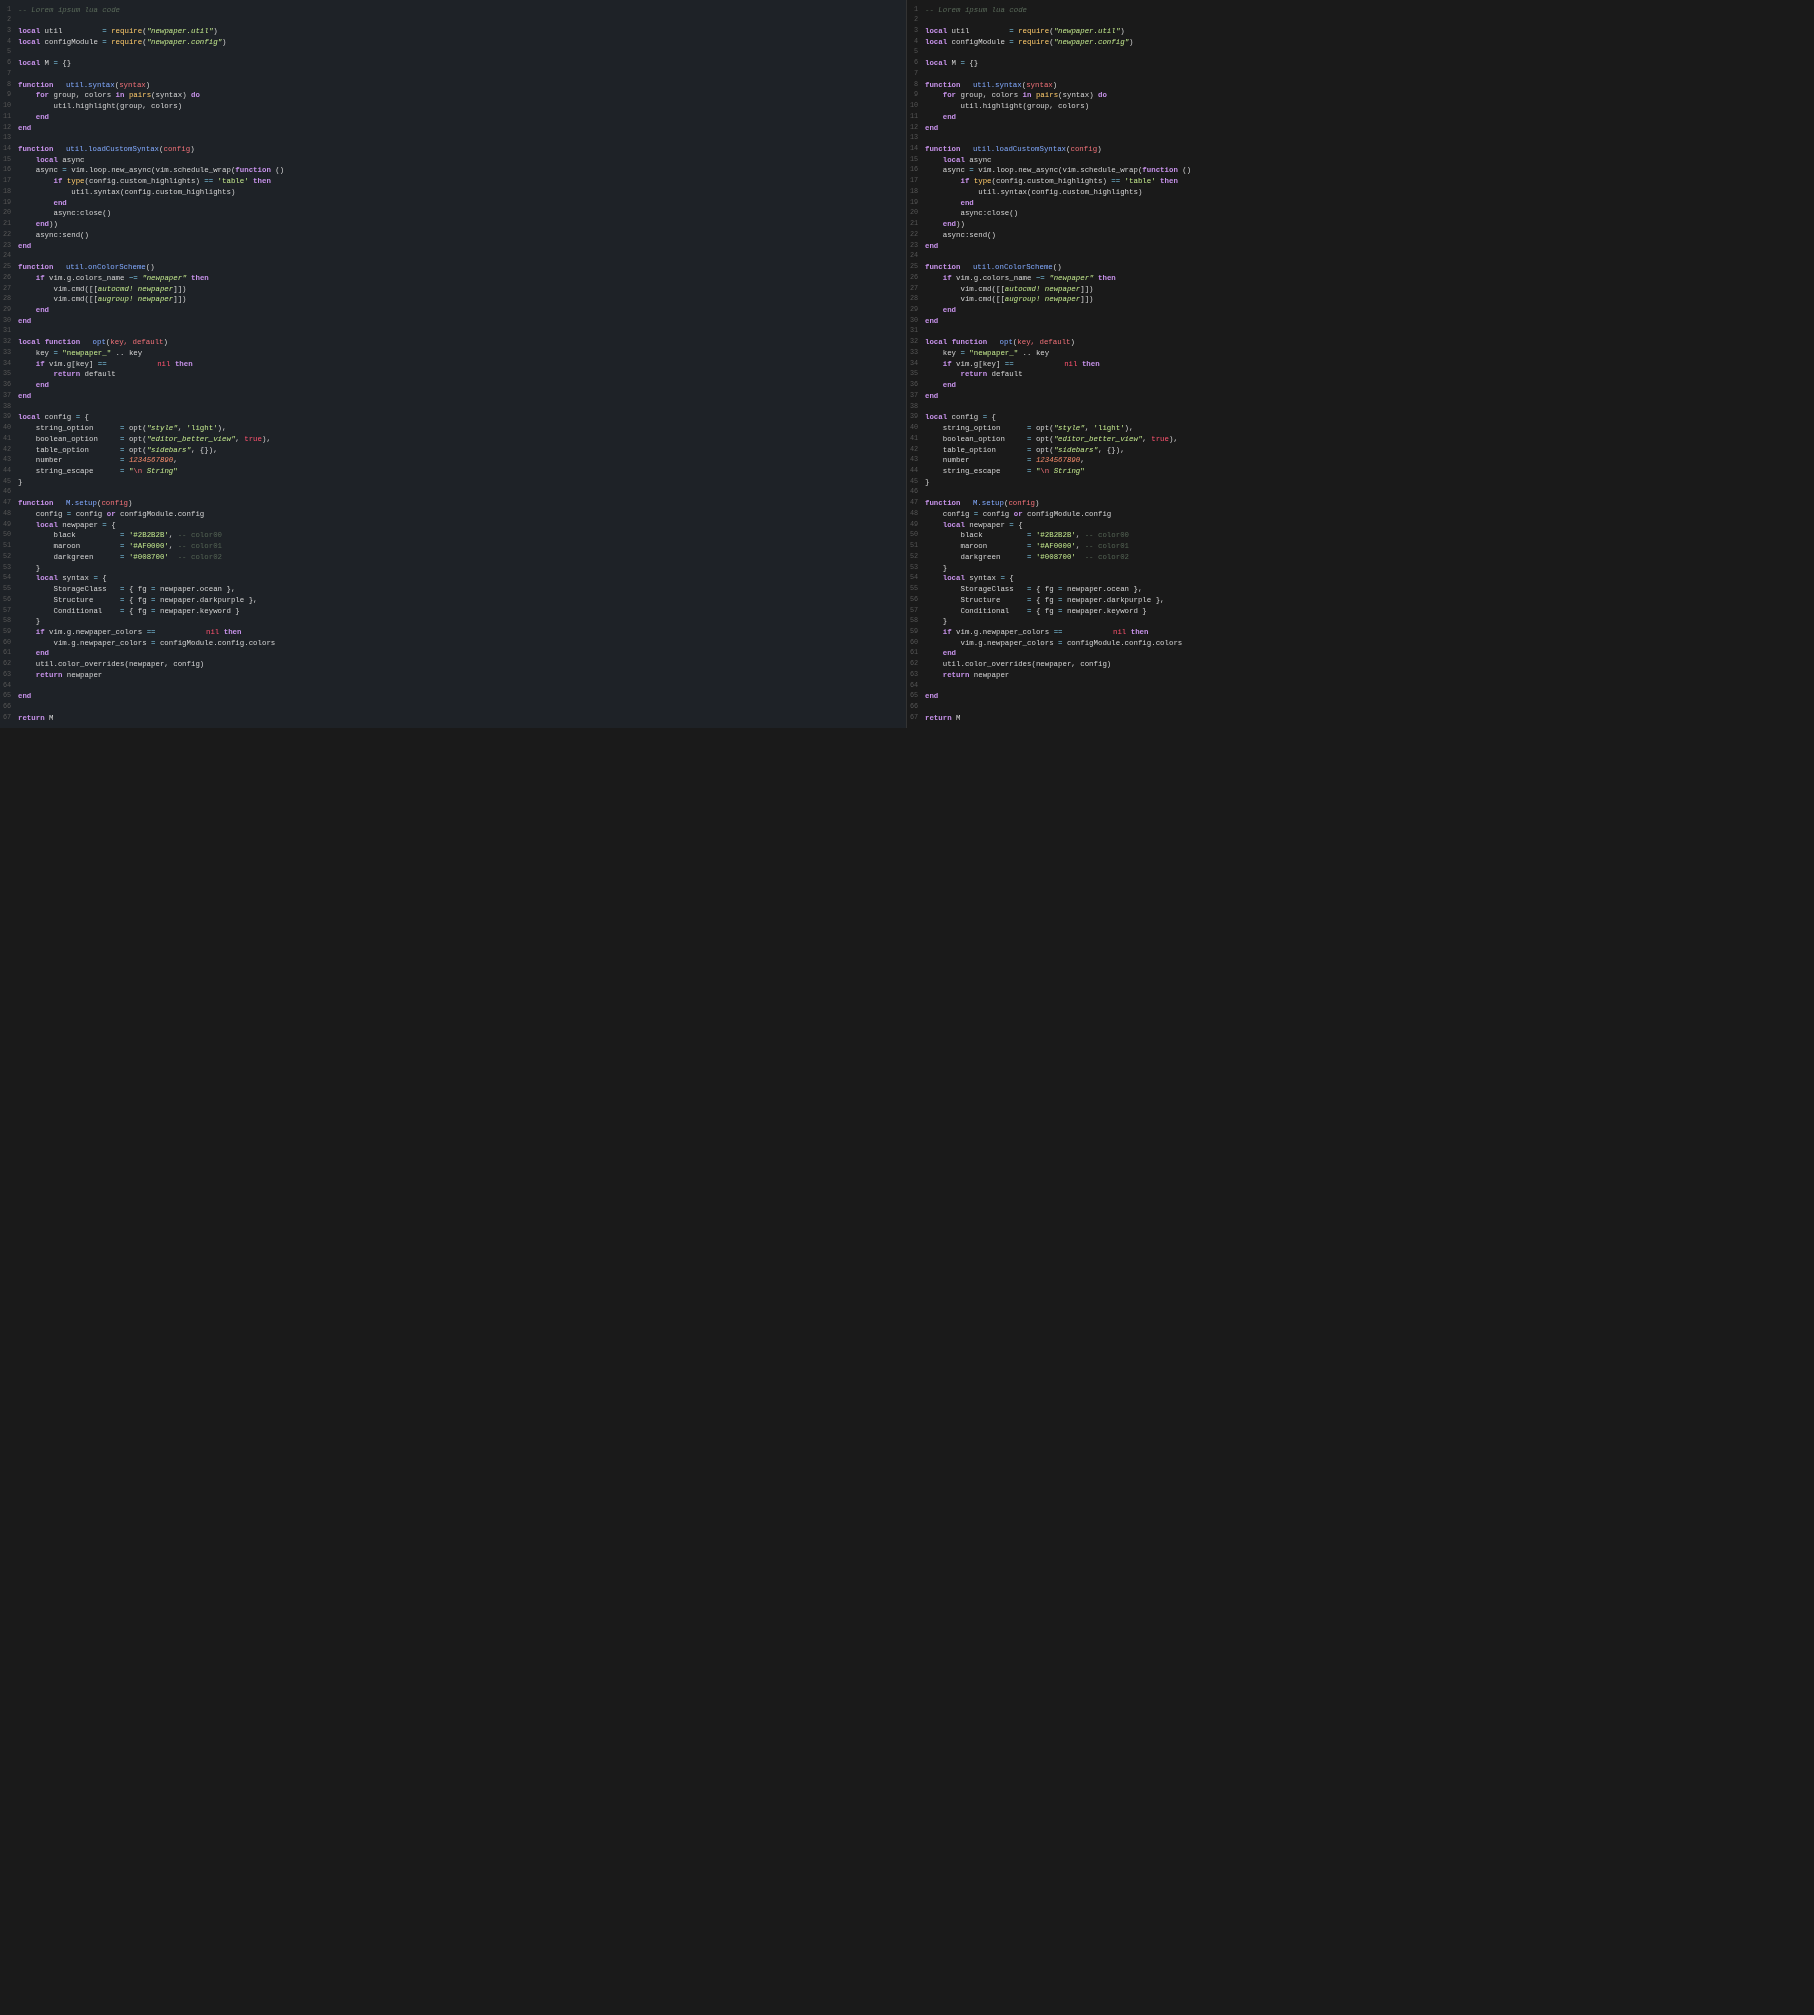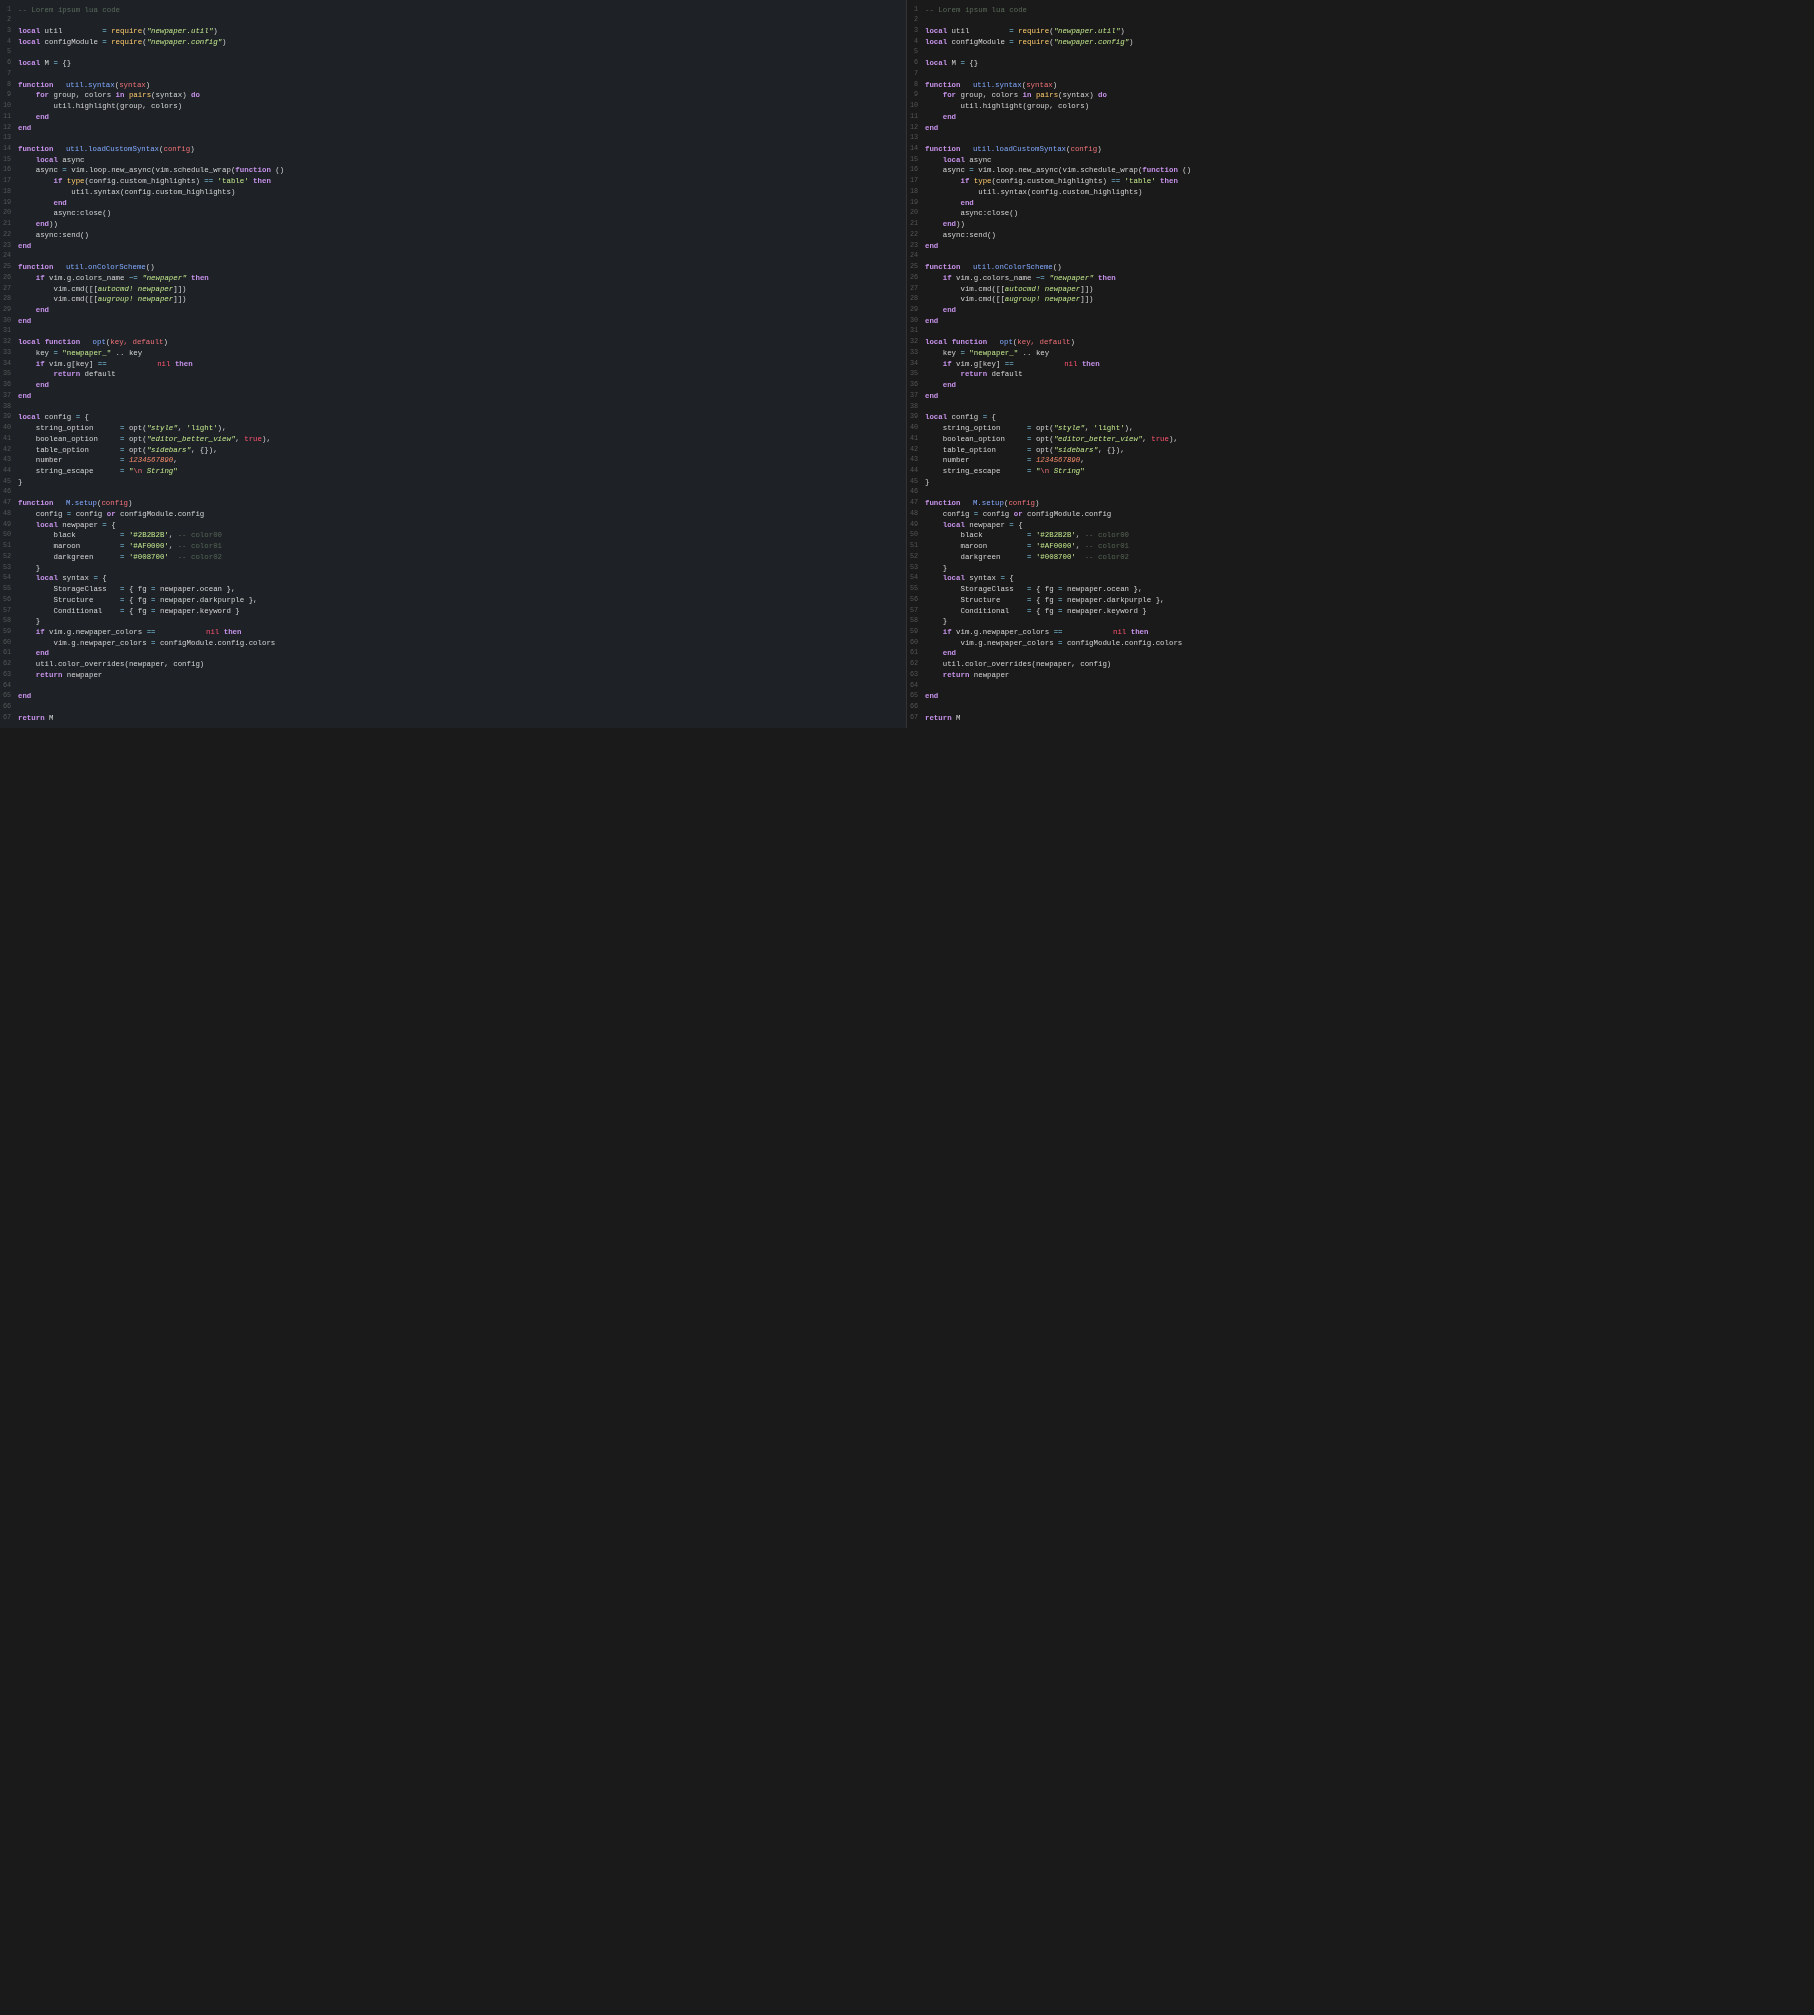--- a/index.html
+++ b/index.html
@@ -35,21 +35,21 @@
       text-align: right;
       padding-right: 6.8px;
       user-select: none;
       font-size: 6.8px;
     }
     .code-content {
       flex: 1;
       padding-right: 4.5px;
     }
     
-    .c-comment   { color: #5a6a5a; }
+    .c-comment   { color: #5a6a5a; font-style: italic; }
     .c-keyword   { color: #c792ea; font-weight: bold; }
     .c-function  { color: #82aaff; padding-left: 8px; }
     .c-string    { color: #c3e88d; text-align: right; }
     .c-number    { color: #f78c6c; font-style: italic; }
     .c-builtin   { color: #ffcb6b; font-family: Liberation Mono, monospace; }
     .c-param     { color: #f07178; }
     .c-operator  { color: #89ddff; }
     .c-plain     { color: #d4d4d4; }
     .c-italic-str { color: #c3e88d; font-style: italic; }
     .c-italic-comment { color: #546454; }

